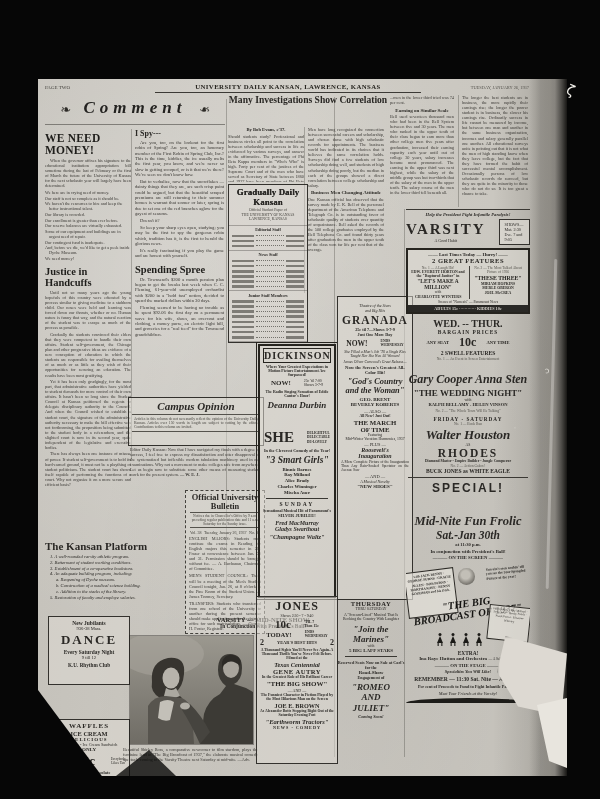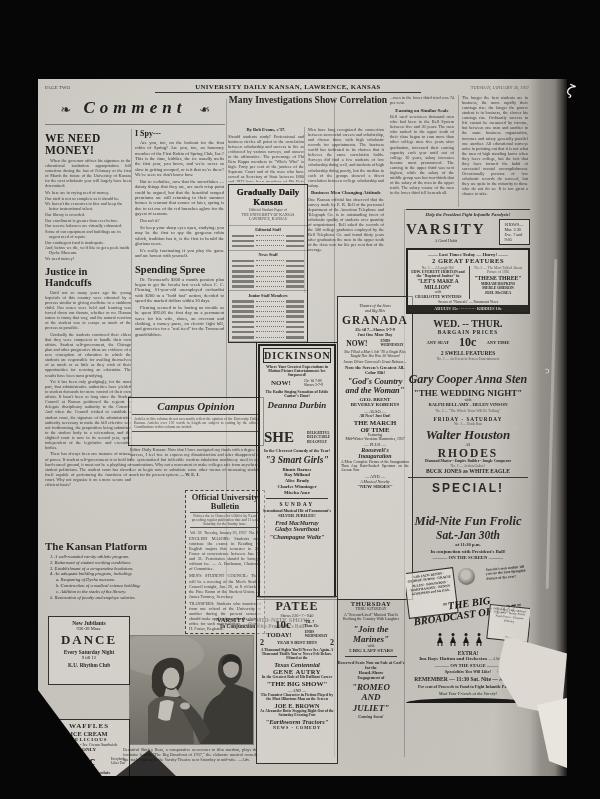--- a/index.html
+++ b/index.html
@@ -423,21 +423,21 @@
       <div class="rule"></div>
       <div style="font-size:5.6px;font-weight:bold;letter-spacing:2px;">SUNDAY</div>
       <div style="font-size:4px;font-weight:bold;margin-top:1px;">Sensational Musical Hit of Paramount's</div>
       <div style="font-size:4.4px;font-weight:bold;">SILVER JUBILEE!</div>
       <div class="i b" style="font-size:6px;margin-top:1.5px;">Fred MacMurray</div>
       <div class="i b" style="font-size:6px;">Gladys Swarthout</div>
       <div class="i b" style="font-size:6.4px;margin-top:1px;">"Champagne Waltz"</div>
     </div>
 
     <div class="abs adbg c box" style="left:218px;top:517px;width:74px;height:164px;padding:2px 3px 0;">
-      <div class="adname" style="font-size:12px;">PATEE</div>
+      <div class="adname" style="font-size:12px;">JONES</div>
       <div style="font-size:3.8px;">Shows 2:30 - 7 - 9:40</div>
       <div class="flexrow">
         <span style="font-size:11px;font-weight:bold;">10c</span>
         <span style="font-size:3.8px;font-weight:bold;text-align:left;">
           <span>'TIL 7</span><br>
           <span>Then 15c</span>
         </span>
       </div>
       <div class="flexrow">
         <span style="font-size:6.6px;font-weight:bold;">TODAY!</span>

